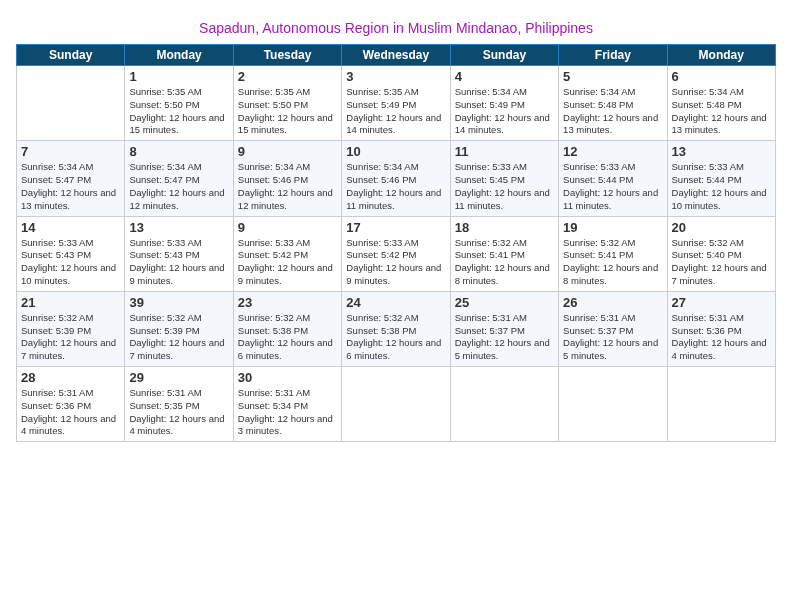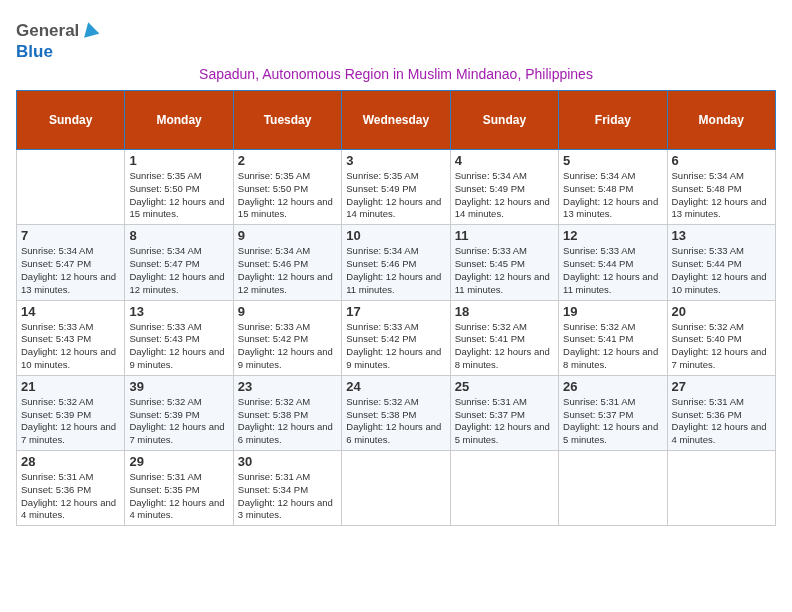--- a/index.html
+++ b/index.html
@@ -33,24 +33,24 @@
       font-size: 14px;
       color: #a21caf;
       margin-bottom: 8px;
     }
     table {
       width: 100%;
       border-collapse: collapse;
       font-size: 10.5px;
     }
     thead tr th {
-      background-color: #c2410c;
+      background-color: #0c4a6e;
       color: #fff;
       text-align: center;
-      padding: 22px 2px;
+      padding: 3px 2px;
       font-size: 12px;
       border: 1px solid #2a7dc9;
     }
     tbody tr td {
       border: 1px solid #ccc;
       vertical-align: top;
       padding: 3px 4px;
       width: calc(100% / 7);
       min-height: 70px;
       height: 70px;
@@ -80,33 +80,20 @@
       display: flex;
       align-items: center;
     }
     .logo-text-general { color: #555; font-size: 17px; font-weight: bold; }
     .logo-text-blue { color: #1a6ec0; font-size: 17px; font-weight: bold; }
   </style>
 </head>
 <body>
 
 <div class="header-area">
-  <div class="logo">
-    <div class="logo-row">
-      <span class="logo-text-general">General</span>
-      <span style="display:inline-block;margin-left:2px;">
-        <svg width="18" height="18" viewBox="0 0 18 18">
-          <polygon points="9,2 17,16 1,16" fill="#2a9ad4" transform="rotate(-15,9,9)"></polygon>
-        </svg>
-      </span>
-    </div>
-    <div>
-      <span class="logo-text-blue">Blue</span>
-    </div>
-  </div>
 </div>
 
 <div class="subtitle">Sapadun, Autonomous Region in Muslim Mindanao, Philippines</div>
 
 <table>
   <thead>
     <tr>
     <th>Sunday</th>
         <th>Monday</th>
         <th>Tuesday</th>

